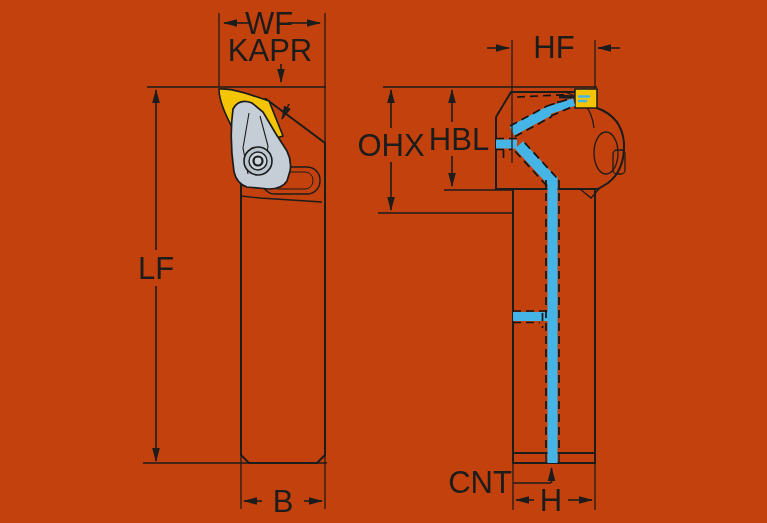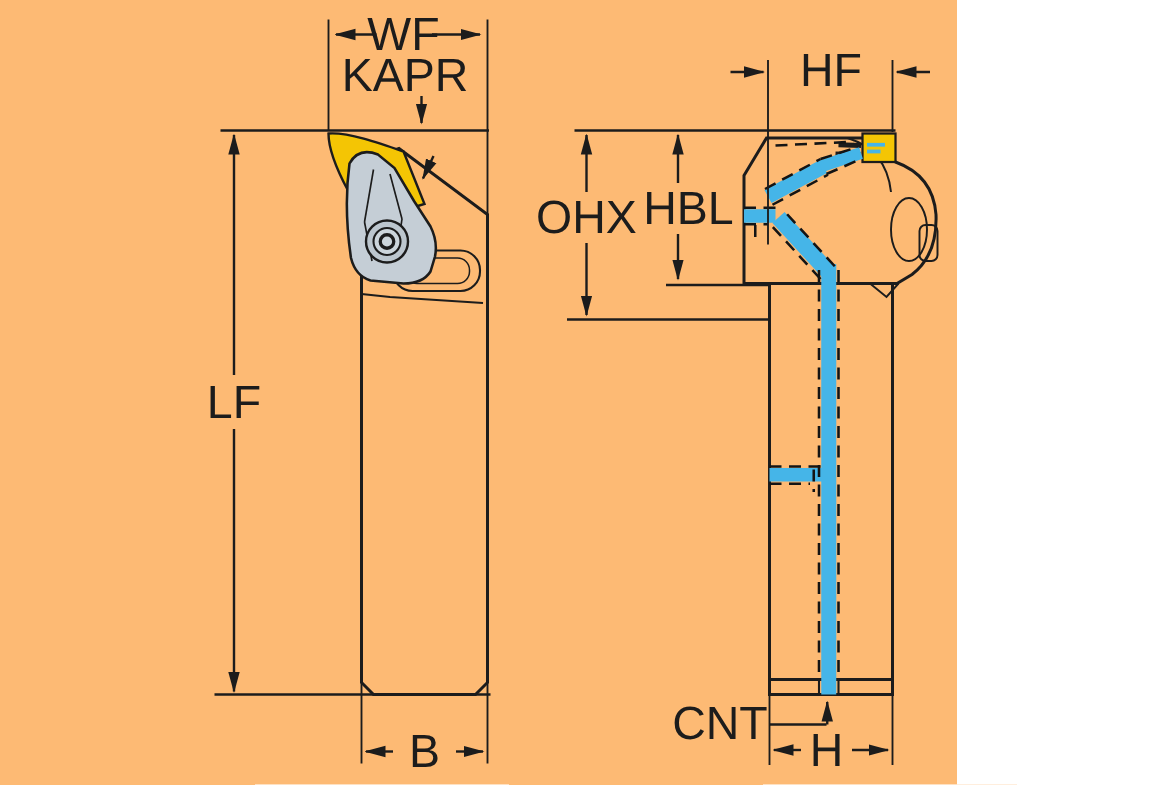--- a/index.html
+++ b/index.html
@@ -1,16 +1,16 @@
 <!DOCTYPE html>
 <html><head>
 <meta charset="utf-8">
 <style>
   html,body{margin:0;padding:0;background:#ffffff;}
-  .stage{position:relative;width:638px;height:523px;background:#fdba74;overflow:hidden;
+  .stage{position:relative;width:767px;height:523px;background:#c2410c;overflow:hidden;
          font-family:"Liberation Sans", sans-serif;}
   svg{display:block;}
   .ln{stroke:#1c1c1c;stroke-width:1.6;fill:none;}
   .thin{stroke-width:1.25;}
   .edge{stroke:#1c1c1c;stroke-width:2;fill:none;}
   .edge1{stroke:#1c1c1c;stroke-width:1.4;fill:none;}
   .dash{stroke:#141414;stroke-width:1.7;fill:none;stroke-dasharray:8 5;}
   .lbl{font-size:31px;fill:#1c1c1c;text-anchor:middle;}
 </style>
 </head>

